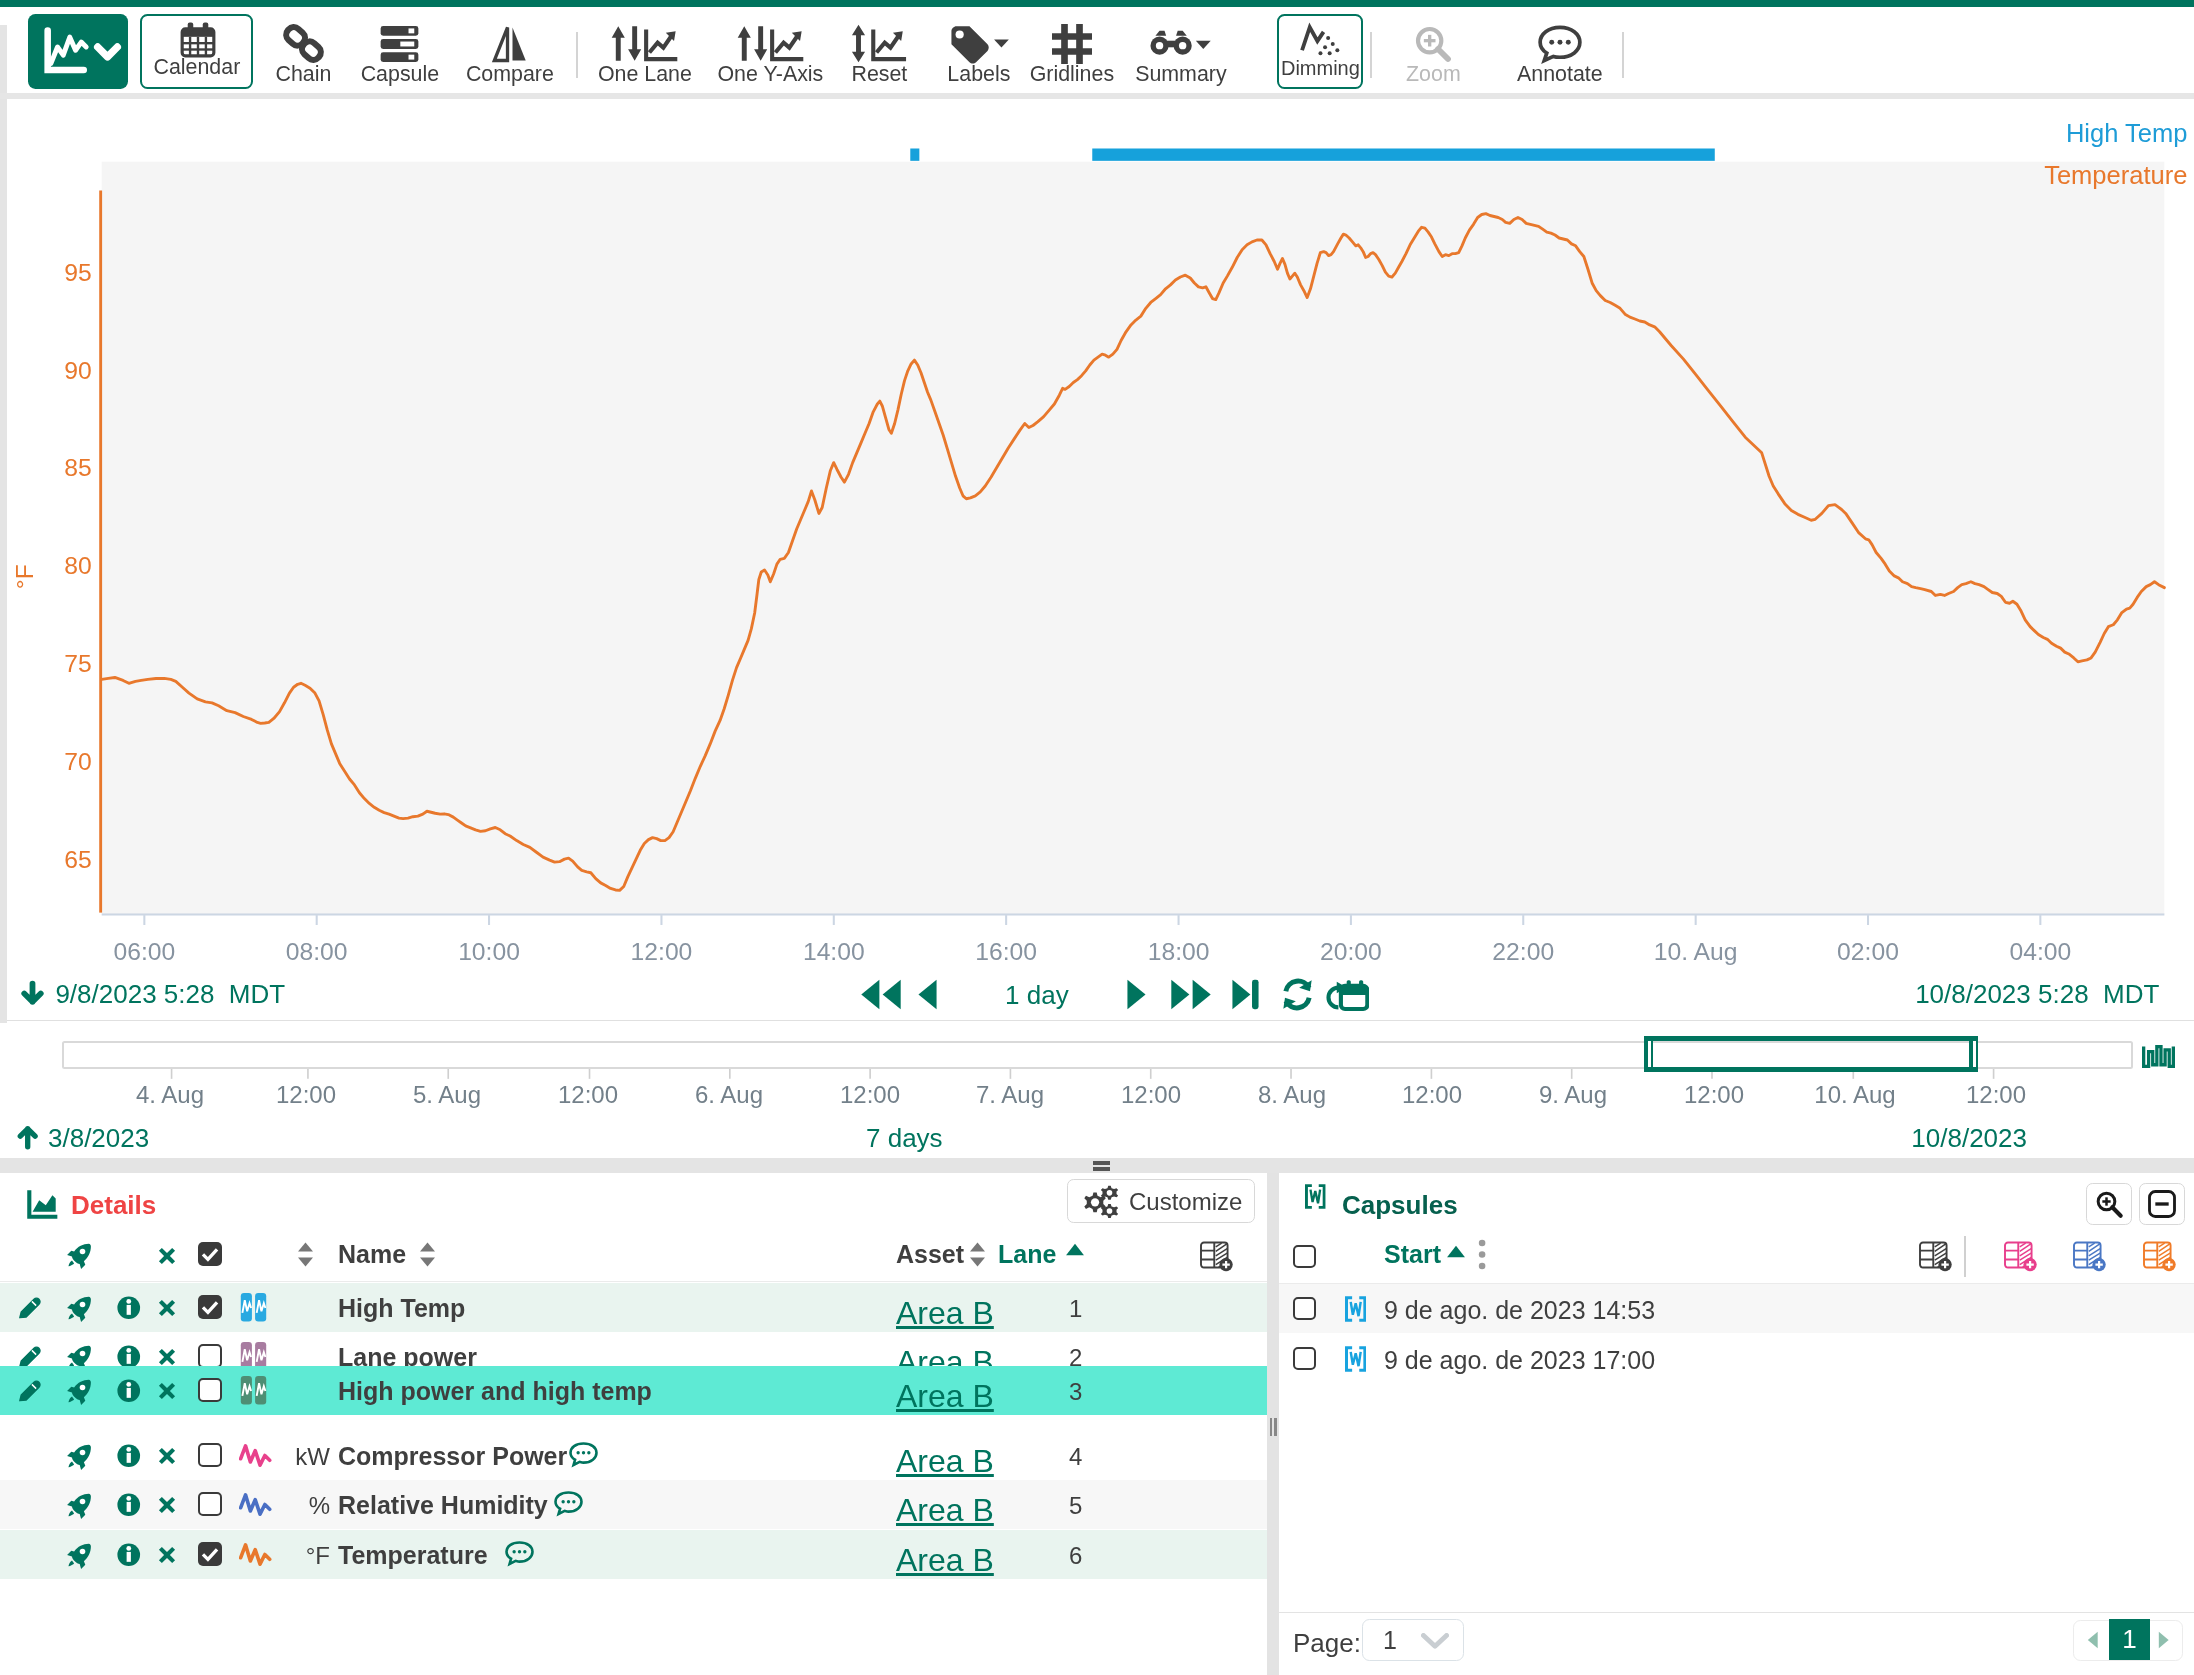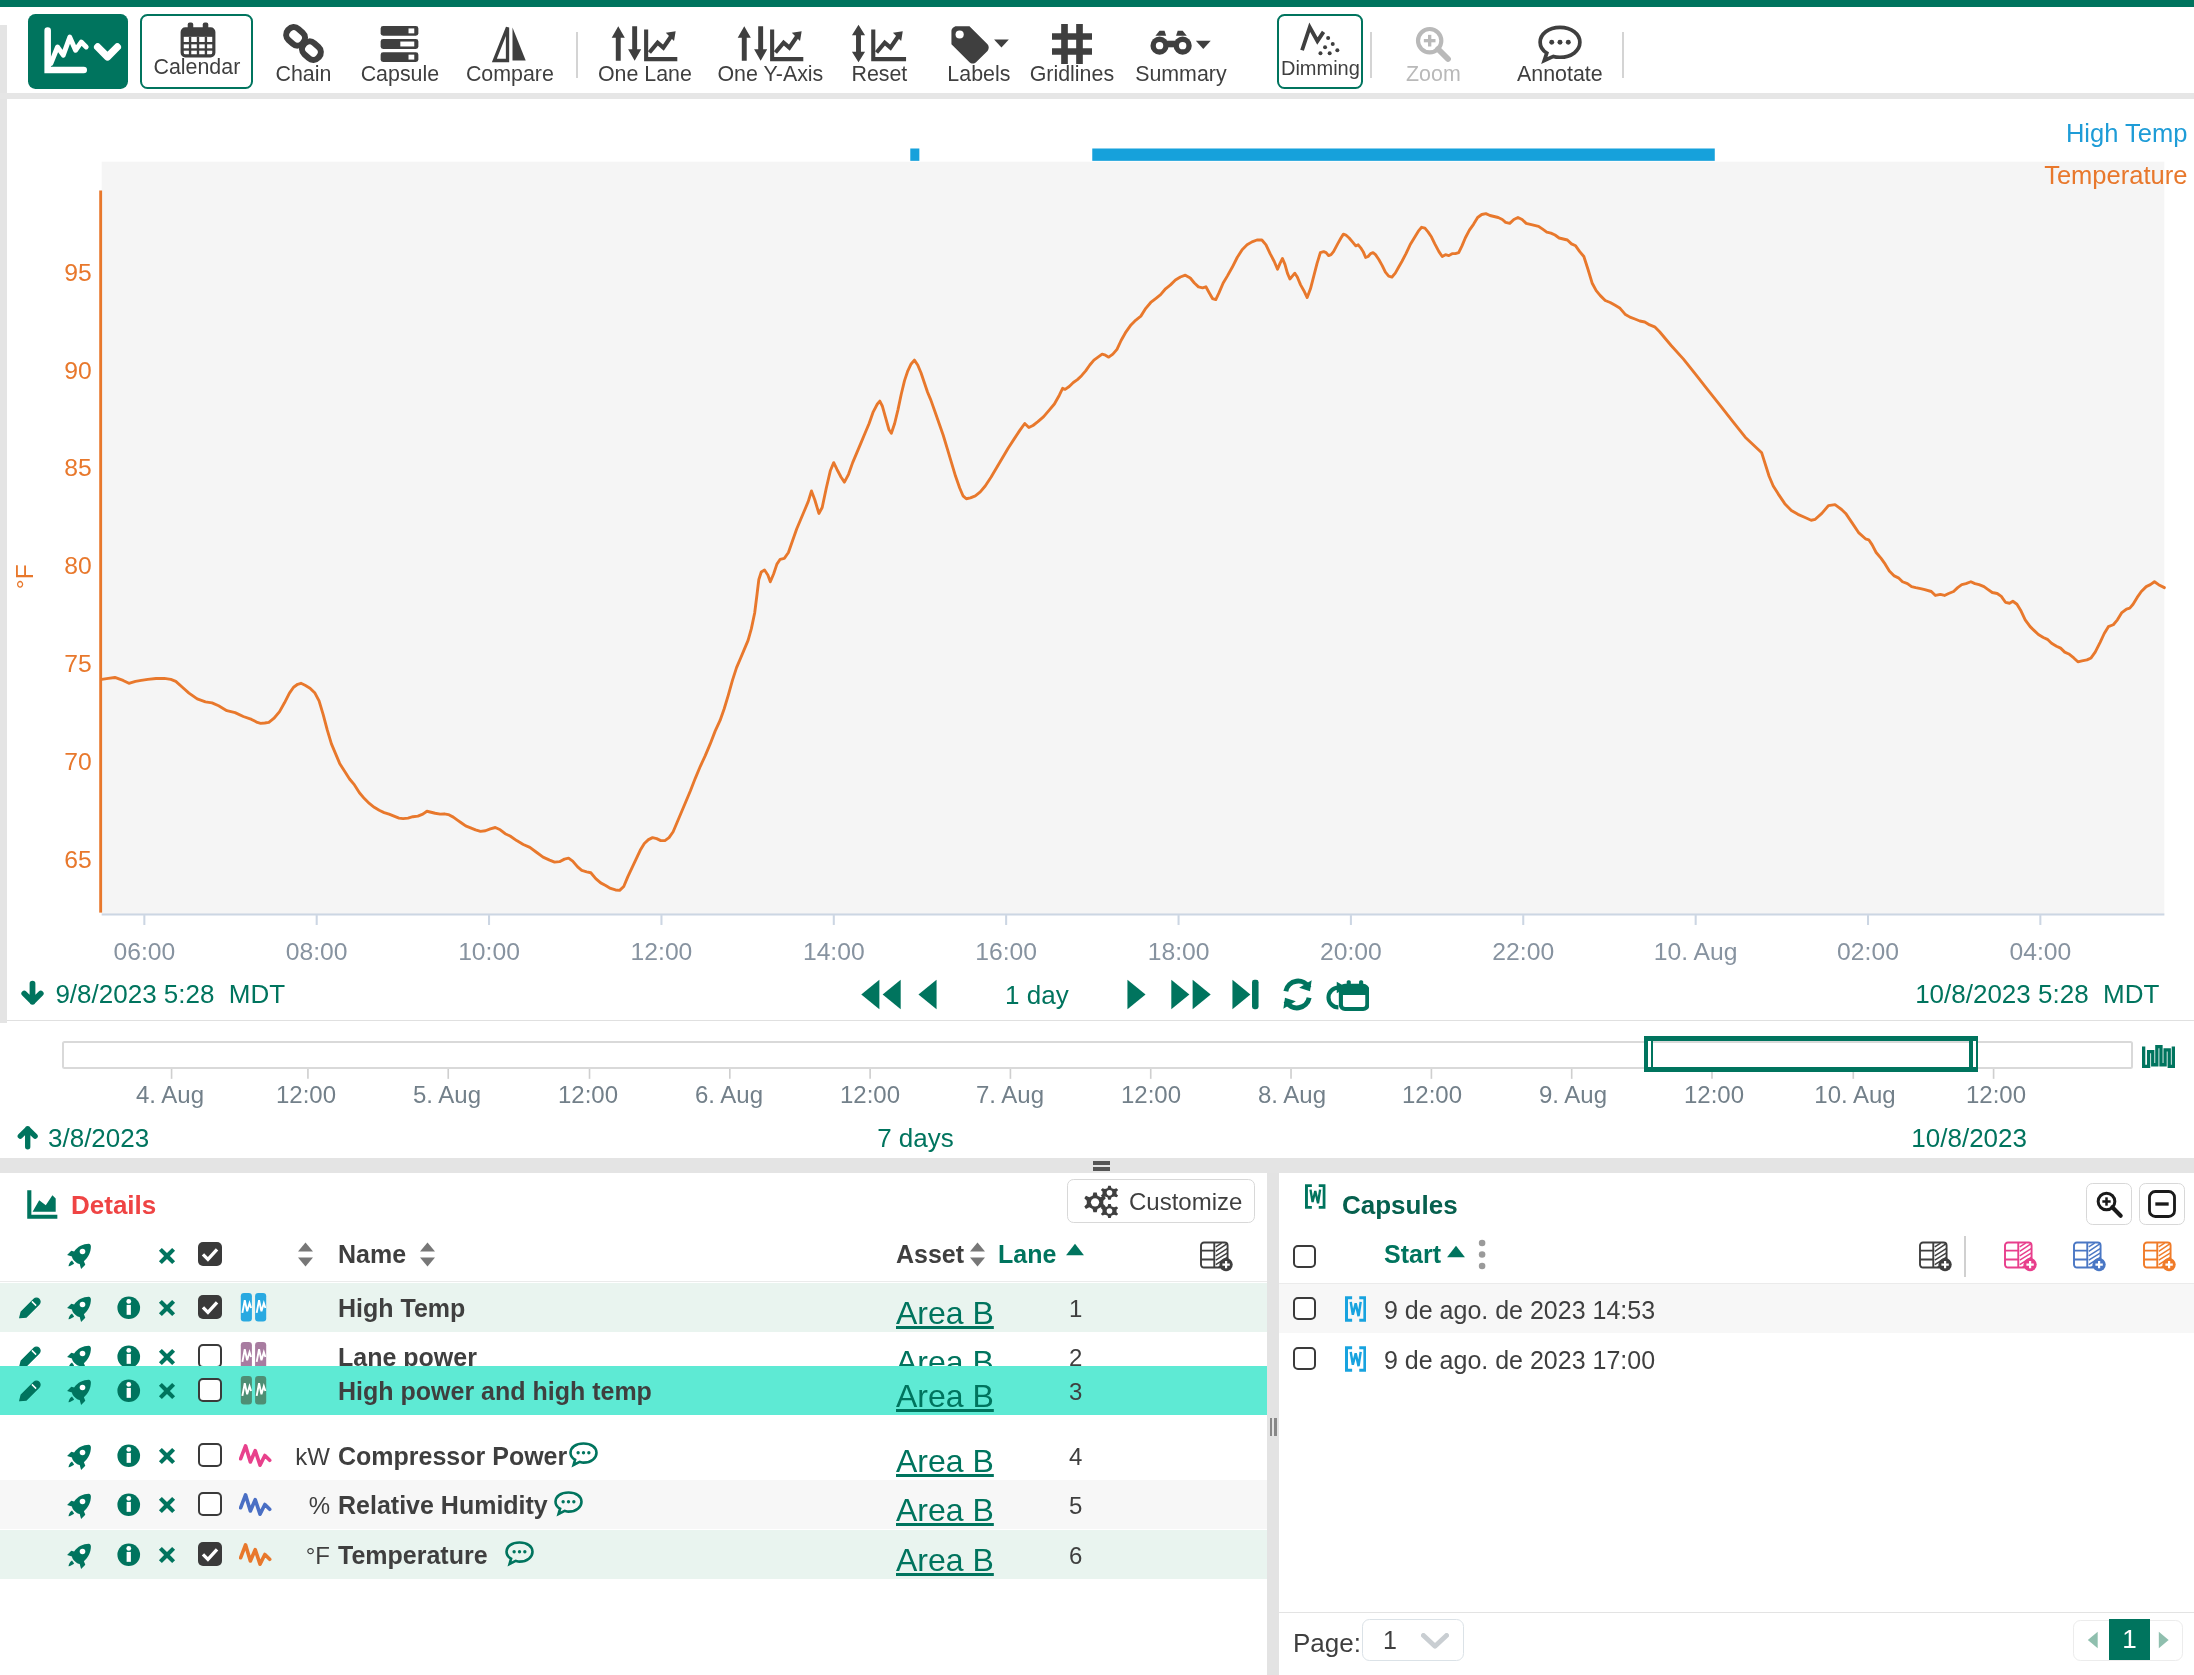--- a/index.html
+++ b/index.html
@@ -425,21 +425,21 @@
     <span class="abs" style="left:1573px;transform:translateX(-50%);">9. Aug</span>
     <span class="abs" style="left:1714px;transform:translateX(-50%);">12:00</span>
     <span class="abs" style="left:1855px;transform:translateX(-50%);">10. Aug</span>
     <span class="abs" style="left:1996px;transform:translateX(-50%);">12:00</span>
   </div>
 
   <svg width="21.4" height="30" viewBox="0 0 26 36" style="position:absolute;left:16.5px;top:99px;">
     <path d="M13 34 L13 12 M13 12 L4 21 M13 12 L22 21" stroke="#00745E" stroke-width="6.5" fill="none" stroke-linecap="round" stroke-linejoin="round" transform="translate(0,-4)"></path>
   </svg>
   <div class="abs grn" style="left:48px;top:100px;font-size:26px;">3/8/2023</div>
-  <div class="abs grn" style="left:866px;top:100px;width:99px;text-align:center;font-size:26px;">7 days</div>
+  <div class="abs grn" style="left:866px;top:100px;width:99px;font-size:26px;">7 days</div>
   <div class="abs grn" style="right:167px;top:100px;font-size:26px;">10/8/2023</div>
 </div>
 
 <div class="abs" style="left:0;top:1158px;width:2194px;height:15.6px;background:#e4e4e4;">
   <div class="abs" style="left:1093px;top:3.3px;width:16.5px;height:4.1px;background:#555;"></div>
   <div class="abs" style="left:1093px;top:9px;width:16.5px;height:4.1px;background:#555;"></div>
 </div>
 
 <div class="abs" id="leftpanel" style="left:0;top:1173px;width:1267px;height:502px;background:#fff;">
 

